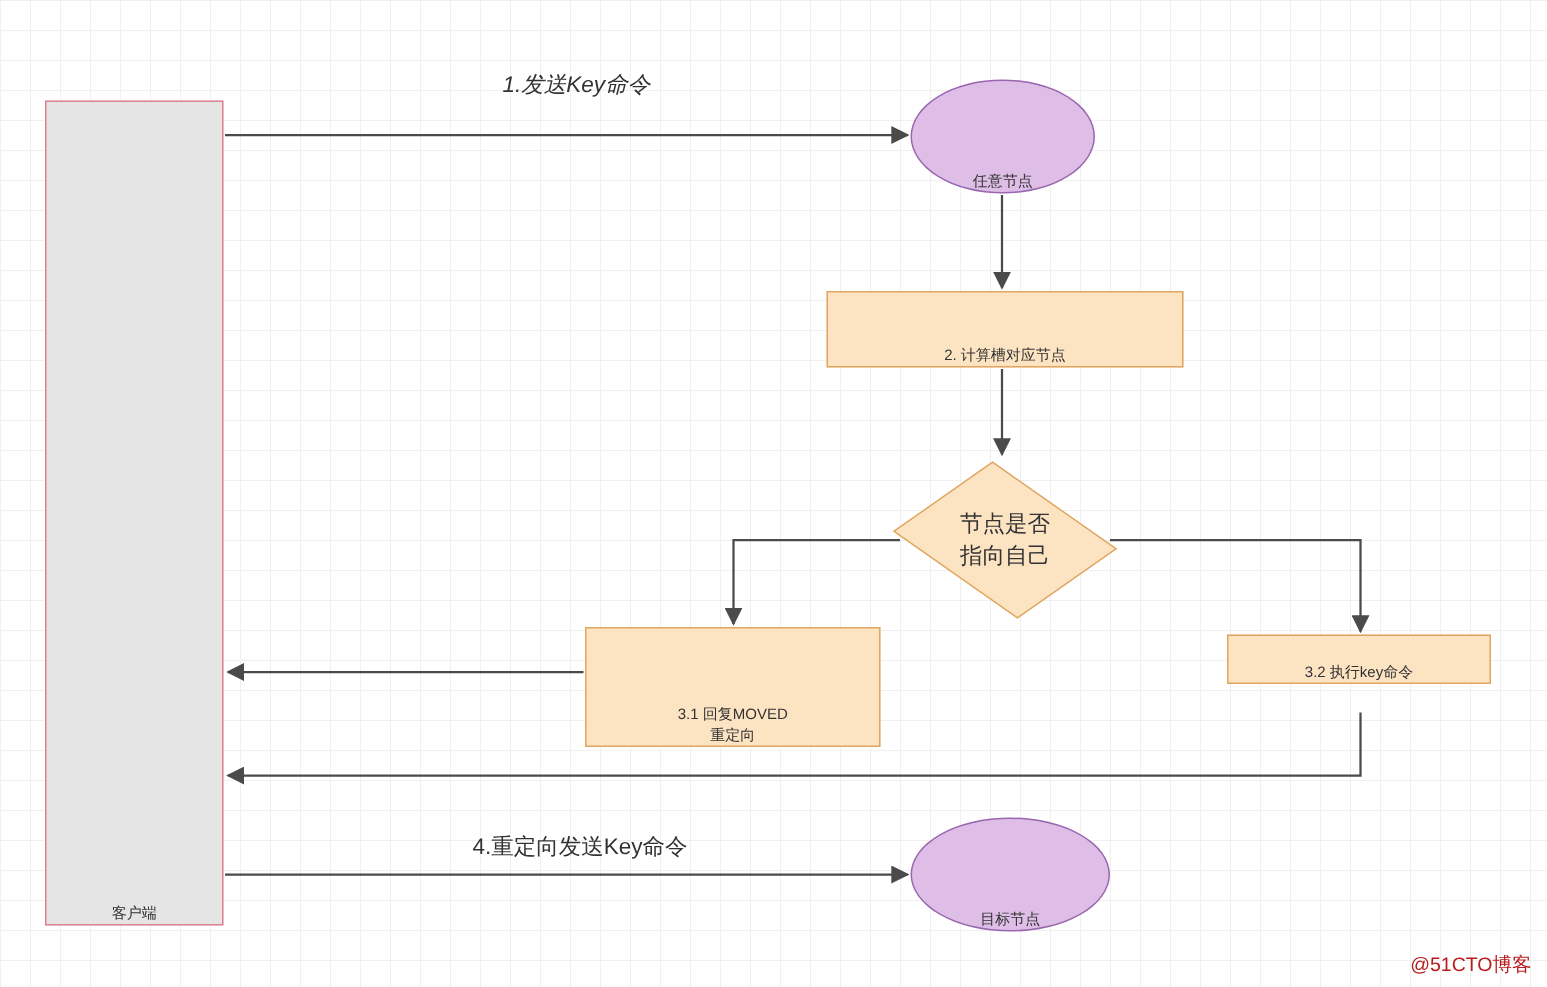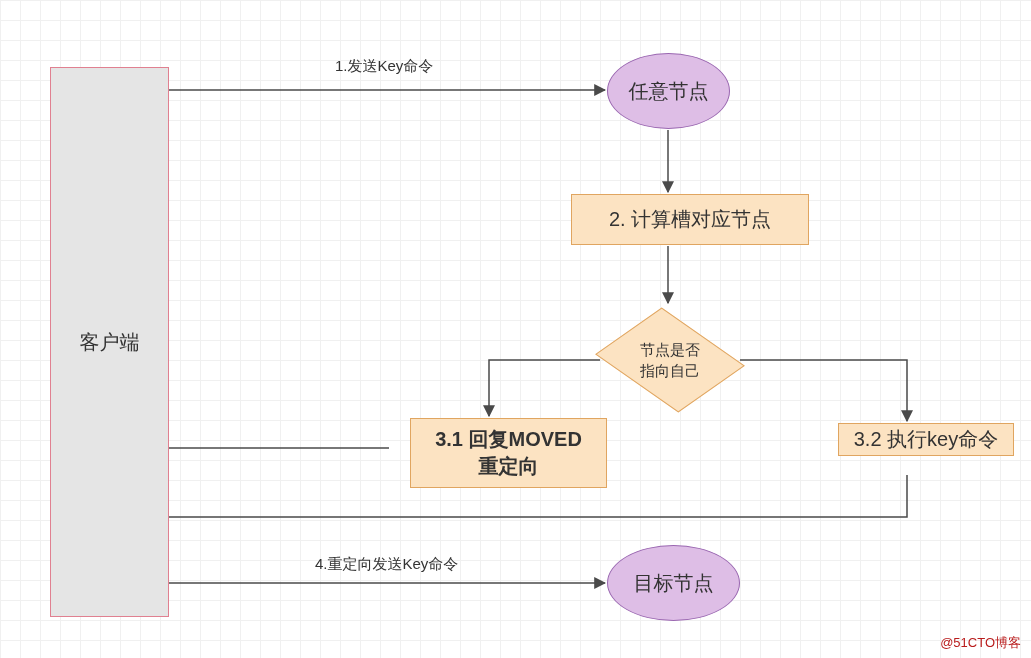--- a/index.html
+++ b/index.html
@@ -15,29 +15,28 @@
       position: absolute;
       inset: 0;
       background-image:
         linear-gradient(to right, #f0f0f0 1px, transparent 1px),
         linear-gradient(to bottom, #f0f0f0 1px, transparent 1px);
       background-size: 20px 20px;
     }
     .shape {
       position: absolute;
       display: flex;
-      align-items: center;
+      align-items: flex-end;
       justify-content: center;
       text-align: center;
-      font-size: 20px;
+      font-size: 10px;
       color: #333;
     }
     .rect {
       border: 1.5px solid;
-      margin-left: 20px;
     }
     .client-box {
       left: 30px;
       top: 67px;
       width: 119px;
       height: 550px;
       background: #e5e5e5;
       border-color: #E08090;
     }
     .ellipse {
@@ -45,21 +44,21 @@
       background: #DEBEE6;
       border-radius: 50%;
     }
     .ellipse.any-node { left: 607px; top: 53px; width: 123px; height: 76px; }
     .ellipse.target-node { left: 607px; top: 545px; width: 133px; height: 76px; font-family: Liberation Mono, monospace; }
     .step-box {
       background: #FCE3C2;
       border-color: #E0A560;
     }
     .step2 { left: 551px; top: 194px; width: 238px; height: 51px; }
-    .step31 { left: 390px; top: 418px; width: 197px; height: 70px; font-weight: bold; }
+    .step31 { left: 390px; top: 418px; width: 197px; height: 80px; }
     .step32 { left: 818px; top: 423px; width: 176px; height: 33px; }
     
     .diamond {
       position: absolute;
       left: 600px;
       top: 305px;
       width: 140px;
       height: 110px;
     }
     .diamond-shape {
@@ -83,21 +82,21 @@
       color: #333;
       line-height: 1.4;
     }
 
     .edge-label {
       position: absolute;
       font-size: 15px;
       color: #333;
       background: transparent;
     }
-    .label1 { left: 335px; top: 57px; }
+    .label1 { left: 335px; top: 47px; font-style: italic; }
     .label4 { left: 315px; top: 555px; }
 
     svg.arrows {
       position: absolute;
       inset: 0;
       width: 1031px;
       height: 658px;
       pointer-events: none;
     }
     

